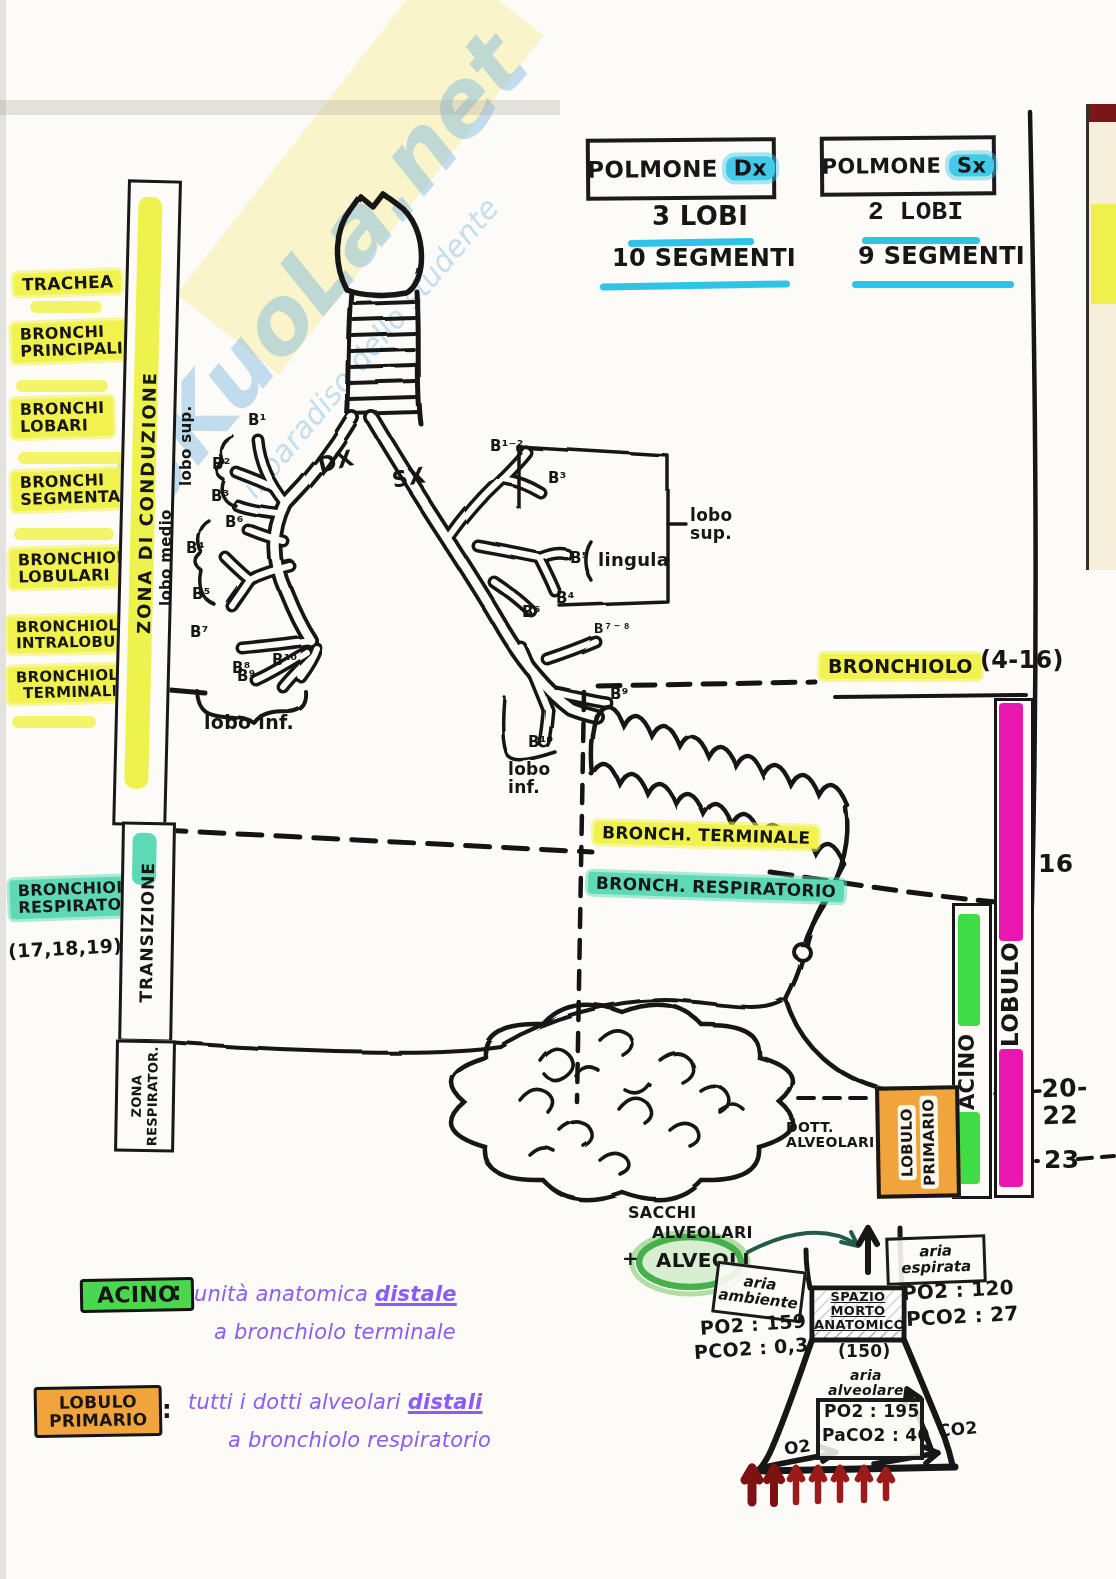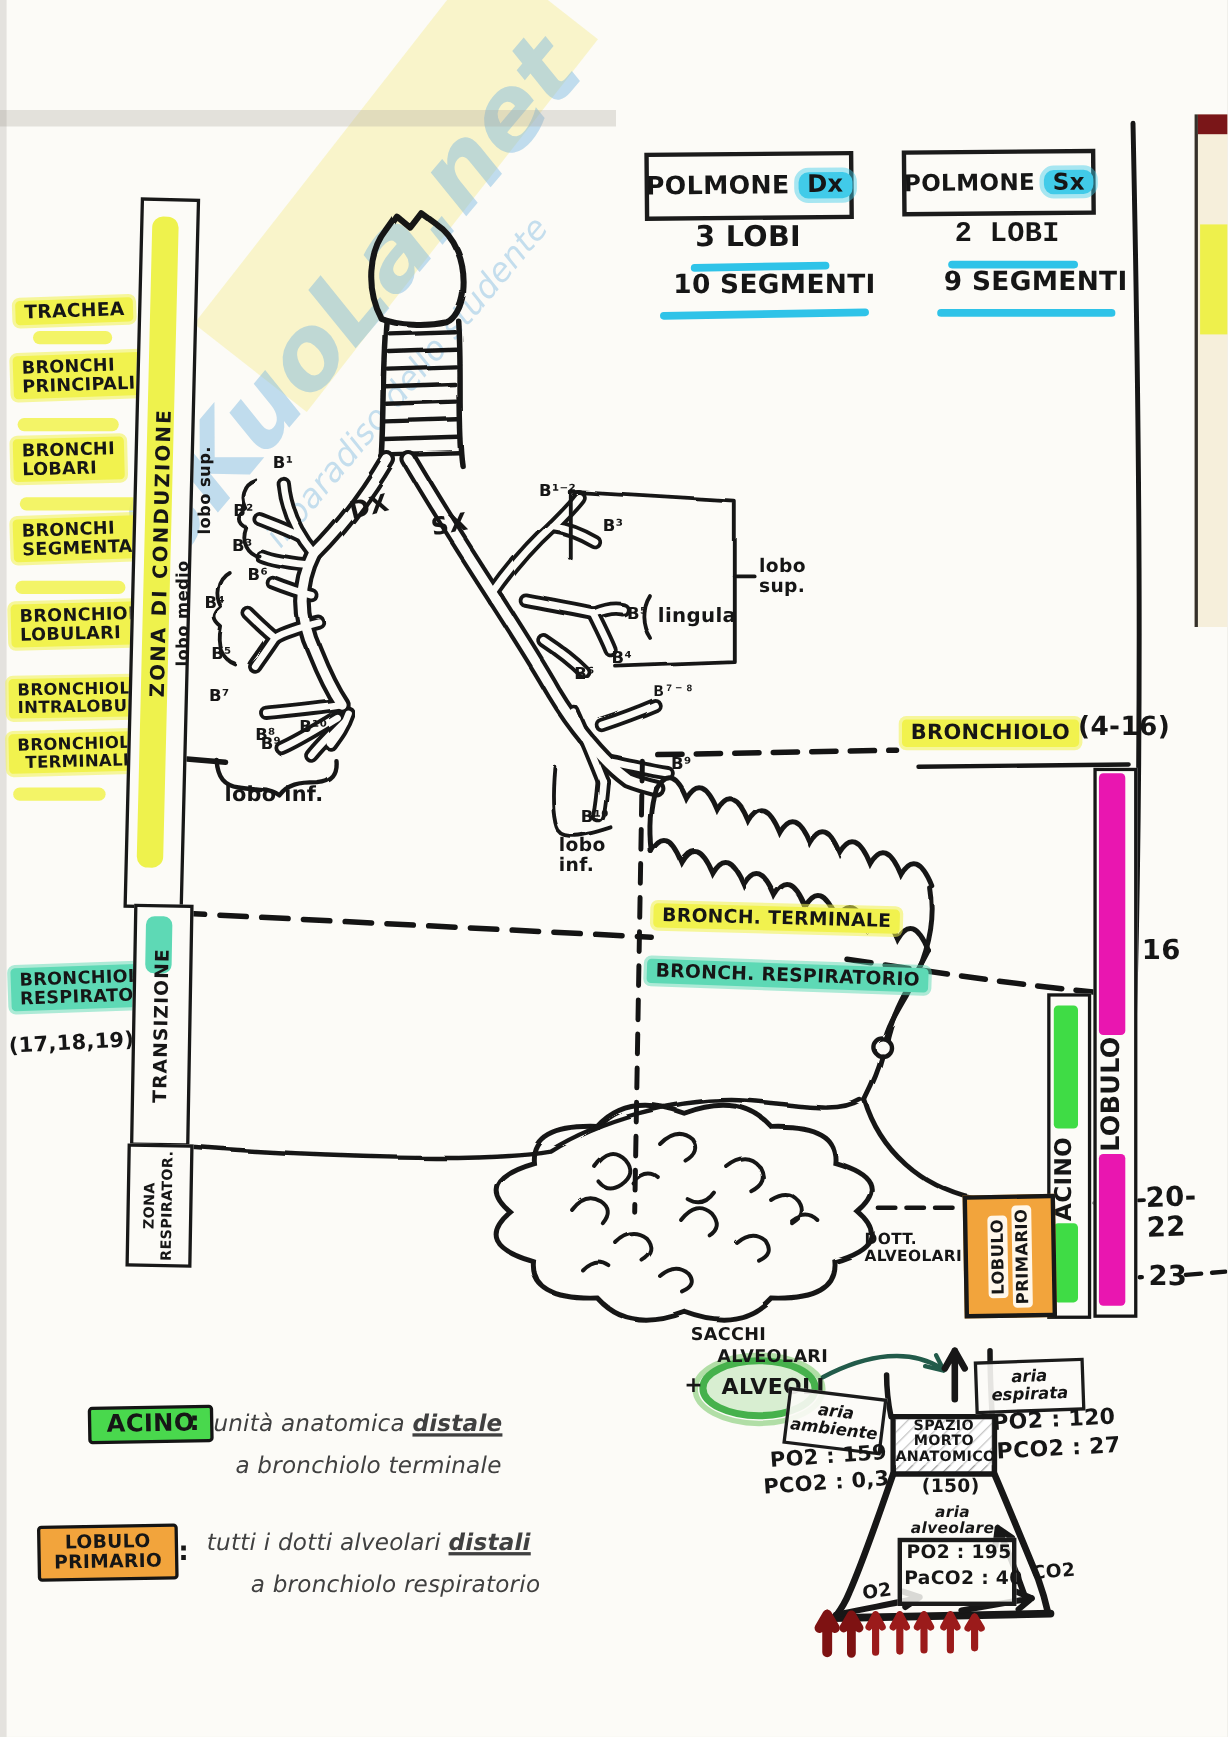--- a/index.html
+++ b/index.html
@@ -10,21 +10,21 @@
   .pre{white-space:pre-line;}
   .vtext{writing-mode:vertical-rl;transform:rotate(180deg);}
   .ylab{background:#f1f24e;padding:2px 8px;border-radius:4px;box-shadow:0 0 0 3px rgba(241,242,78,.55);}
   .tlab{background:#5ed9b5;padding:2px 8px;border-radius:4px;box-shadow:0 0 0 3px rgba(94,217,181,.5);}
   .blob{background:#f1f24e;border-radius:6px;opacity:.85;}
   .cyan-ul{background:#2fc3e8;border-radius:4px;height:7px;}
   .boxed{border:4px solid #1b1b1b;display:flex;align-items:center;justify-content:center;gap:8px;background:#fcfbf7;}
   .side-hl{background:#41cbe9;padding:0 8px;border-radius:9px;box-shadow:0 0 0 4px rgba(65,203,233,.45);}
   .bar{border:3px solid #181818;background:#fcfbf7;display:flex;align-items:center;justify-content:center;}
   .ul{text-decoration:underline;text-decoration-thickness:2.5px;font-weight:bold;}
-  .def-text{font-style:italic;font-size:21px;color:#404040;letter-spacing:.2px;}
+  .def-text{font-style:italic;font-size:21px;color:#8b5cf6;letter-spacing:.2px;}
   .gasbox{border:3.5px solid #1b1b1b;background:rgba(252,251,247,.9);display:flex;align-items:center;justify-content:center;
           text-align:center;font-style:italic;font-weight:bold;font-size:15px;line-height:1.05;}
   svg{position:absolute;left:0;top:0;}
   .wm{pointer-events:none;}
 </style>
 </head>
 <body>
 
 <div id="page">
 
@@ -239,21 +239,21 @@
         <path d="M864,1500 L864,1468 M864,1468 l-6,11 M864,1468 l6,11"></path>
         <path d="M886,1498 L886,1470 M886,1470 l-6,10 M886,1470 l6,10"></path>
       </g>
     </g>
   </svg>
 
   <div class="abs boxed" style="left:586px;top:138px;width:182px;height:54px;transform:rotate(-.5deg);">
     <span class="hw" style="font-size:23px;">POLMONE</span>
     <span class="hw side-hl" style="font-size:22px;">Dx</span>
   </div>
-  <span class="abs hw" style="left:632px;top:202px;font-size:26px;">3 LOBI</span>
+  <span class="abs hw" style="left:652px;top:202px;font-size:26px;">3 LOBI</span>
   <div class="abs cyan-ul" style="left:628px;top:239px;width:126px;transform:rotate(-1deg);"></div>
   <span class="abs hw" style="left:612px;top:246px;font-size:24px;">10 SEGMENTI</span>
   <div class="abs cyan-ul" style="left:600px;top:282px;width:190px;transform:rotate(-1deg);"></div>
 
   <div class="abs boxed" style="left:820px;top:136px;width:168px;height:52px;transform:rotate(-.5deg);">
     <span class="hw" style="font-size:21px;">POLMONE</span>
     <span class="hw side-hl" style="font-size:21px;">Sx</span>
   </div>
   <span class="abs hw" style="left:868px;top:198px;font-size:26px;font-family:Liberation Mono, monospace;">2 LOBI</span>
   <div class="abs cyan-ul" style="left:862px;top:237px;width:118px;"></div>
@@ -373,21 +373,21 @@
   <span class="abs hw" style="left:628px;top:1204px;font-size:16px;">SACCHI</span>
   <span class="abs hw" style="left:652px;top:1224px;font-size:16px;">ALVEOLARI</span>
   <span class="abs hw" style="left:622px;top:1248px;font-size:20px;">+</span>
   <span class="abs hw" style="left:656px;top:1250px;font-size:20px;">ALVEOLI</span>
 
   <div class="abs gasbox pre" style="left:714px;top:1266px;width:84px;height:46px;transform:rotate(7deg);">aria
 ambiente</div>
   <span class="abs hw" style="left:700px;top:1314px;font-size:19px;transform:rotate(-4deg);">PO2 : 159</span>
   <span class="abs hw" style="left:694px;top:1338px;font-size:19px;transform:rotate(-4deg);">PCO2 : 0,3</span>
 
-  <span class="abs hw pre" style="left:814px;top:1290px;width:88px;font-size:13px;text-align:center;background:rgba(255,255,255,.45);">SPAZIO
+  <span class="abs hw pre" style="left:814px;top:1290px;width:88px;font-size:13px;text-align:center;background:rgba(255,255,255,.45);text-decoration:underline;">SPAZIO
 MORTO
 ANATOMICO</span>
   <span class="abs hw" style="left:838px;top:1342px;font-size:17px;">(150)</span>
 
   <div class="abs gasbox pre" style="left:886px;top:1236px;width:94px;height:42px;transform:rotate(-2deg);">aria
 espirata</div>
   <span class="abs hw" style="left:902px;top:1280px;font-size:20px;transform:rotate(-3deg);">PO2 : 120</span>
   <span class="abs hw" style="left:906px;top:1306px;font-size:20px;transform:rotate(-3deg);">PCO2 : 27</span>
 
   <span class="abs hw pre" style="left:828px;top:1368px;font-size:14px;font-style:italic;text-align:center;">aria

